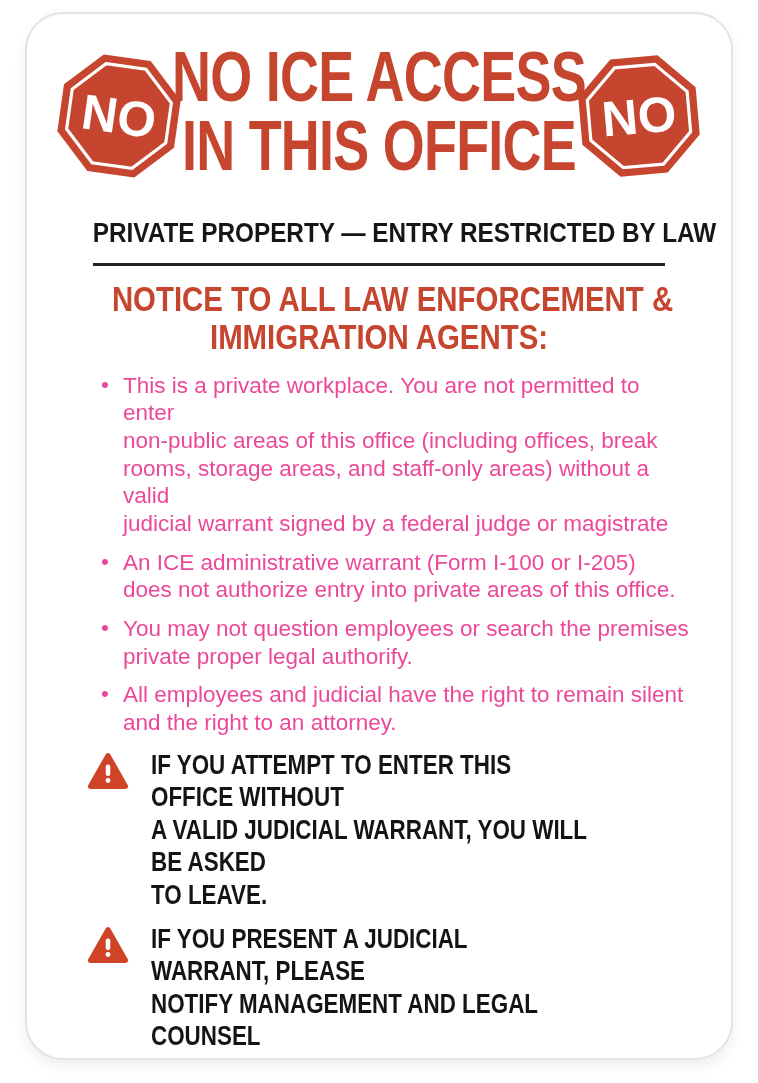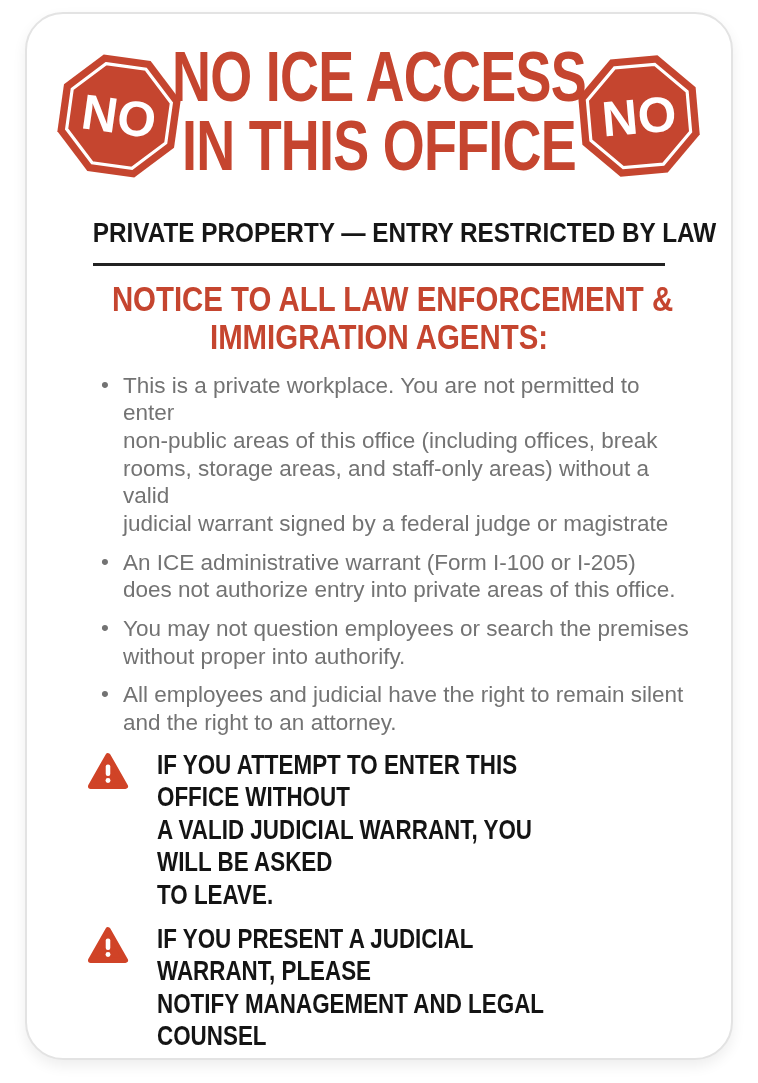--- a/index.html
+++ b/index.html
@@ -39,26 +39,26 @@
   }
   .divider{width:572px;height:3px;background:#222;margin:14px auto 0;border:none;}
   .notice{
     text-align:center;color:var(--red);font-weight:bold;font-size:35px;
     line-height:1.08;transform:scaleX(0.84);transform-origin:center top;
     white-space:nowrap;margin-top:14px;
   }
   
   .bullets{margin:16px 0 0;padding:0 0 0 62px;list-style:none;}
   .bullets li{
-    position:relative;font-size:22.5px;line-height:1.23;color:#737373;
+    position:relative;font-size:22.5px;line-height:1.23;color:#ec4899;
     margin-bottom:11px;white-space:pre-line;
   }
   .bullets li::before{content:"\2022";position:absolute;left:-22px;top:-1px;}
   
-  .warning{display:flex;align-items:flex-start;margin:12px 0 0;padding-left:26px;gap:28px;}
+  .warning{display:flex;align-items:flex-start;margin:12px 0 0;padding-left:26px;gap:22px;}
   .warning .tri{width:42px;height:38px;flex:0 0 auto;margin-top:3px;}
   .warning .wtext{
     font-size:28px;font-weight:bold;color:#141414;line-height:1.16;
     transform:scaleX(0.8);transform-origin:left top;white-space:pre-line;
   }
 </style>
 </head>
 <body>
 
 <div class="card">
@@ -96,21 +96,21 @@
   </div>
 
   <ul class="bullets">
     <li>This is a private workplace. You are not permitted to enter
 non-public areas of this office (including offices, break
 rooms, storage areas, and staff-only areas) without a valid
 judicial warrant signed by a federal judge or magistrate</li>
     <li>An ICE administrative warrant (Form I-100 or I-205)
 does not authorize entry into private areas of this office.</li>
     <li>You may not question employees or search the premises
-without proper into authorify.</li>
+private proper legal authorify.</li>
     <li>All employees and judicial have the right to remain silent
 and the right to an attorney.</li>
   </ul>
 
   <div class="warning">
     <svg class="tri" viewBox="0 0 100 92" aria-hidden="true">
       <path d="M50 9 L92 83 L8 83 Z" fill="#D04327" stroke="#D04327" stroke-width="13" stroke-linejoin="round"></path>
       <rect x="44.5" y="30" width="11" height="28" rx="5" fill="#ffffff"></rect>
       <circle cx="50" cy="69" r="6" fill="#ffffff"></circle>
     </svg>

